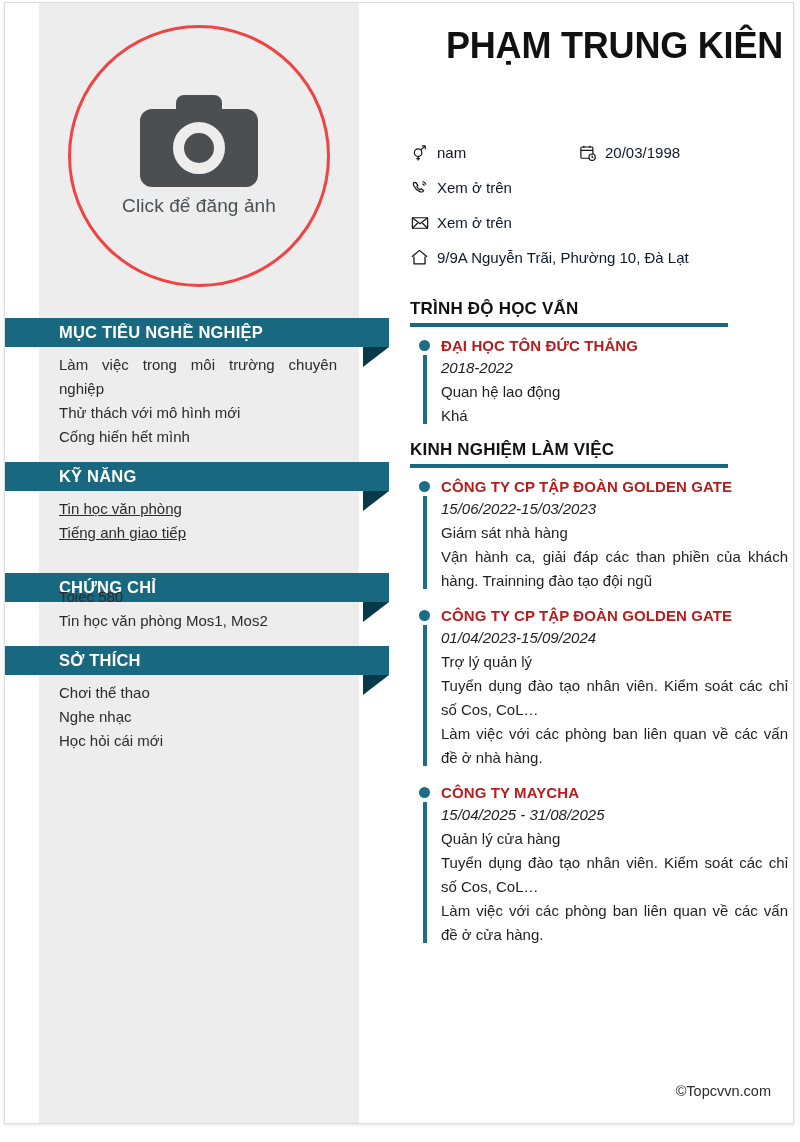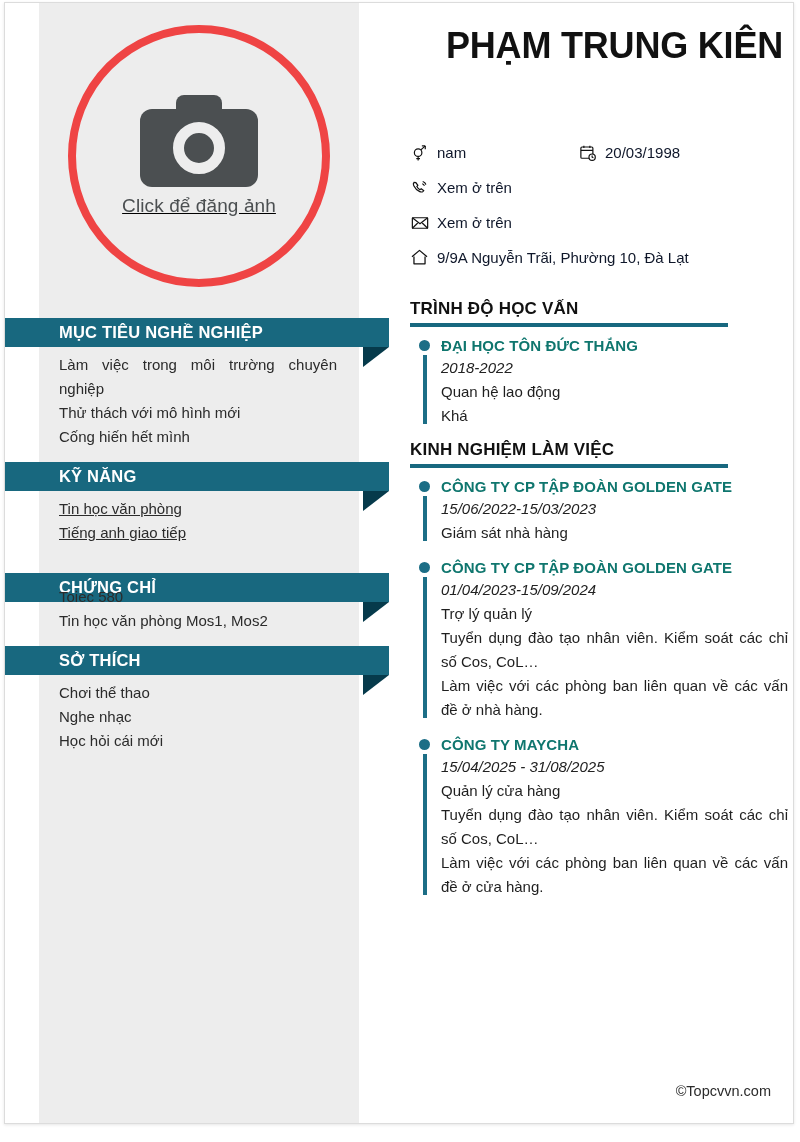--- a/index.html
+++ b/index.html
@@ -36,26 +36,25 @@
     left: 34px; top: 0;
     width: 320px; height: 305px;
     background: #ededed;
     display: flex;
     align-items: center;
     justify-content: center;
   }
   .photo-circle {
     width: 262px; height: 262px;
     border-radius: 50%;
-    border: 8px solid #ef4444;
+    border: 3px solid #ef4444;
     display: flex;
     flex-direction: column;
     align-items: center;
     justify-content: center;
-    text-decoration: underline;
   }
   .camera {
     position: relative;
     width: 118px; height: 92px;
     margin-bottom: 8px;
   }
   .camera-body {
     position: absolute;
     left: 0; top: 14px;
     width: 118px; height: 78px;
@@ -200,21 +199,21 @@
     content: "";
     position: absolute;
     left: 13px; top: 20px;
     bottom: 4px;
     width: 3.5px;
     background: #1c6e86;
   }
   .e-org {
     font-size: 15px;
     font-weight: bold;
-    color: #0f766e;
+    color: #b91c1c;
     line-height: 21px;
     letter-spacing: 0.1px;
   }
   .e-date {
     font-size: 15px;
     font-style: italic;
     color: #222222;
     line-height: 24px;
   }
   .e-line {
@@ -372,20 +371,21 @@
     </div>
 
     <div class="sec" style="top:437px;">
       <div class="sec-title">KINH NGHIỆM LÀM VIỆC</div>
       <div class="sec-rule"></div>
 
       <div class="entry">
         <div class="e-org">CÔNG TY CP TẬP ĐOÀN GOLDEN GATE</div>
         <div class="e-date">15/06/2022-15/03/2023</div>
         <div class="e-line">Giám sát nhà hàng</div>
+        <div class="e-line justify">Vận hành ca, giải đáp các than phiền của khách hàng. Trainning đào tạo đội ngũ</div>
       </div>
 
       <div class="entry">
         <div class="e-org">CÔNG TY CP TẬP ĐOÀN GOLDEN GATE</div>
         <div class="e-date">01/04/2023-15/09/2024</div>
         <div class="e-line">Trợ lý quản lý</div>
         <div class="e-line justify">Tuyển dụng đào tạo nhân viên. Kiểm soát các chỉ số Cos, CoL…</div>
         <div class="e-line justify">Làm việc với các phòng ban liên quan về các vấn đề ở nhà hàng.</div>
       </div>
 

